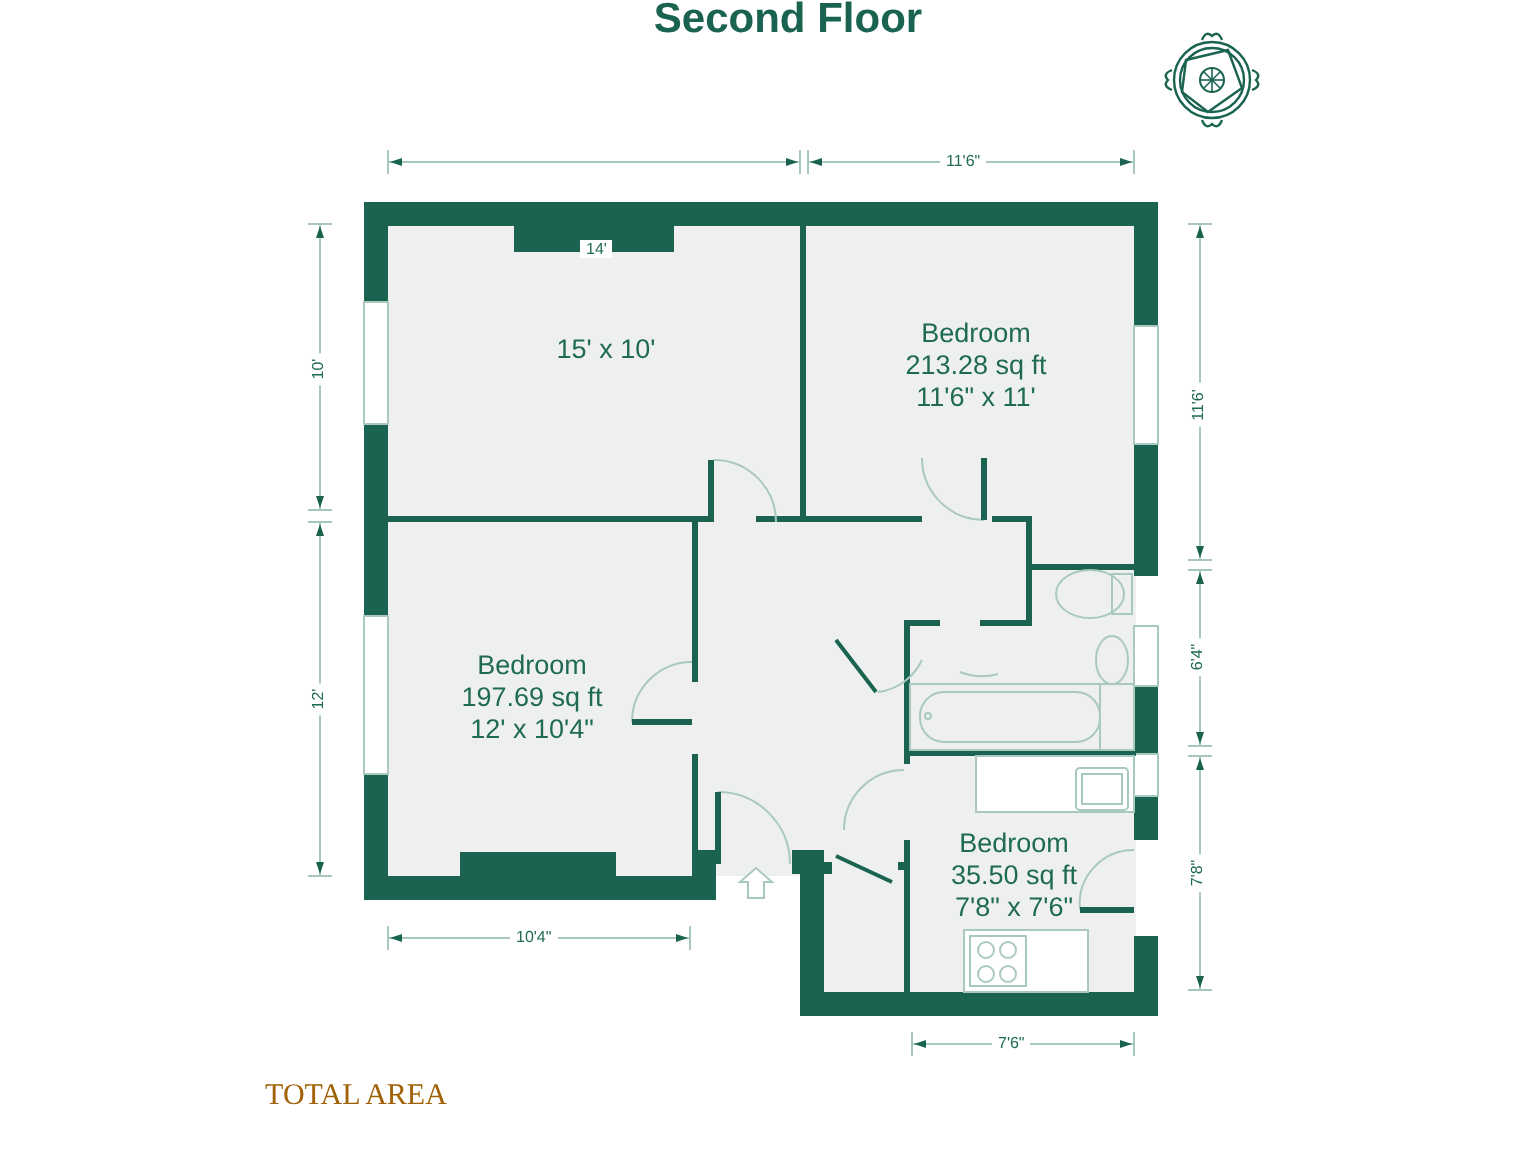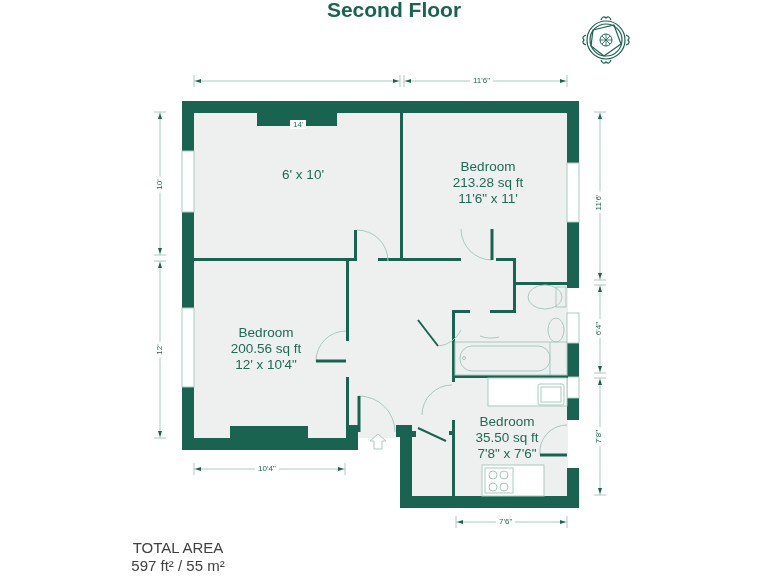--- a/index.html
+++ b/index.html
@@ -2,21 +2,21 @@
 <html><head>
 <meta charset="utf-8">
 <style>
   html, body { margin: 0; padding: 0; background: #ffffff; }
   body { width: 768px; height: 576px; position: relative; overflow: hidden; font-family: "Liberation Sans", sans-serif; }
   .title { position: absolute; left: 0; width: 788px; top: -2px; text-align: center; font-weight: bold; font-size: 21px; color: #1a6350; font-family: "Liberation Sans", sans-serif; }
   .plan { position: absolute; left: 0; top: 0; }
   .room-label { position: absolute; text-align: center; color: #1f6a55; font-size: 13.5px; line-height: 16px; font-family: "Liberation Sans", sans-serif; }
   .dim { position: absolute; font-size: 8px; color: #1f6a55; background: #fff; padding: 0 3px; font-family: "Liberation Sans", sans-serif; }
   .dim.v { transform: rotate(-90deg); transform-origin: center; }
-  .total { position: absolute; left: 118px; top: 539px; width: 120px; text-align: center; color: #404040; font-family: Liberation Sans, sans-serif; font-size: 15px; line-height: 18px; }
+  .total { position: absolute; left: 118px; top: 539px; width: 120px; text-align: center; color: #a16207; font-family: Liberation Serif, serif; font-size: 15px; line-height: 18px; }
   .compass { position: absolute; left: 576px; top: 10px; width: 60px; height: 60px; }
 </style>
 </head>
 <body>
 
 <div class="title">Second Floor</div>
 
 <svg class="plan" width="768" height="576" viewBox="0 0 768 576" xmlns="http://www.w3.org/2000/svg">
 
   <g fill="#eef0ef">
@@ -166,30 +166,30 @@
     <path d="M600 379 L598 385 L602 385 Z"></path>
       <path d="M600 494 L598 488 L602 488 Z"></path>
     <path d="M195 469 L201 467 L201 471 Z"></path>
       <path d="M344 469 L338 467 L338 471 Z"></path>
     <path d="M457 522 L463 520 L463 524 Z"></path>
       <path d="M566 522 L560 520 L560 524 Z"></path>
   </g>
 </svg>
 
 <div class="room-label" style="left:228px; top:167px; width:150px;">
-  <div>6' x 10'</div>
+  <div>15' x 10'</div>
 </div>
 <div class="room-label" style="left:428px; top:159px; width:120px;">
   <div>Bedroom</div>
   <div>213.28 sq ft</div>
   <div>11'6" x 11'</div>
 </div>
 <div class="room-label" style="left:206px; top:325px; width:120px;">
   <div>Bedroom</div>
-  <div>200.56 sq ft</div>
+  <div>197.69 sq ft</div>
   <div>12' x 10'4"</div>
 </div>
 <div class="room-label" style="left:457px; top:414px; width:100px;">
   <div>Bedroom</div>
   <div>35.50 sq ft</div>
   <div>7'8" x 7'6"</div>
 </div>
 
 <span class="dim" style="left:290px; top:76px;margin-top:44px;">14'</span>
 <span class="dim" style="left:470px; top:76px;">11'6"</span>
@@ -213,14 +213,13 @@
     <line x1="34" y1="26" x2="26" y2="34" stroke-width="0.8"></line>
     <path d="M25 10 q2 -5 5 -2 q3 -3 5 2"></path>
     <path d="M25 50 q2 5 5 2 q3 3 5 -2"></path>
     <path d="M10 25 q-5 2 -2 5 q-3 3 2 5"></path>
     <path d="M50 25 q5 2 2 5 q3 3 -2 5"></path>
   </g>
 </svg>
 
 <div class="total">
   <div>TOTAL AREA</div>
-  <div>597 ft² / 55 m²</div>
 </div>
 
 </body></html>

